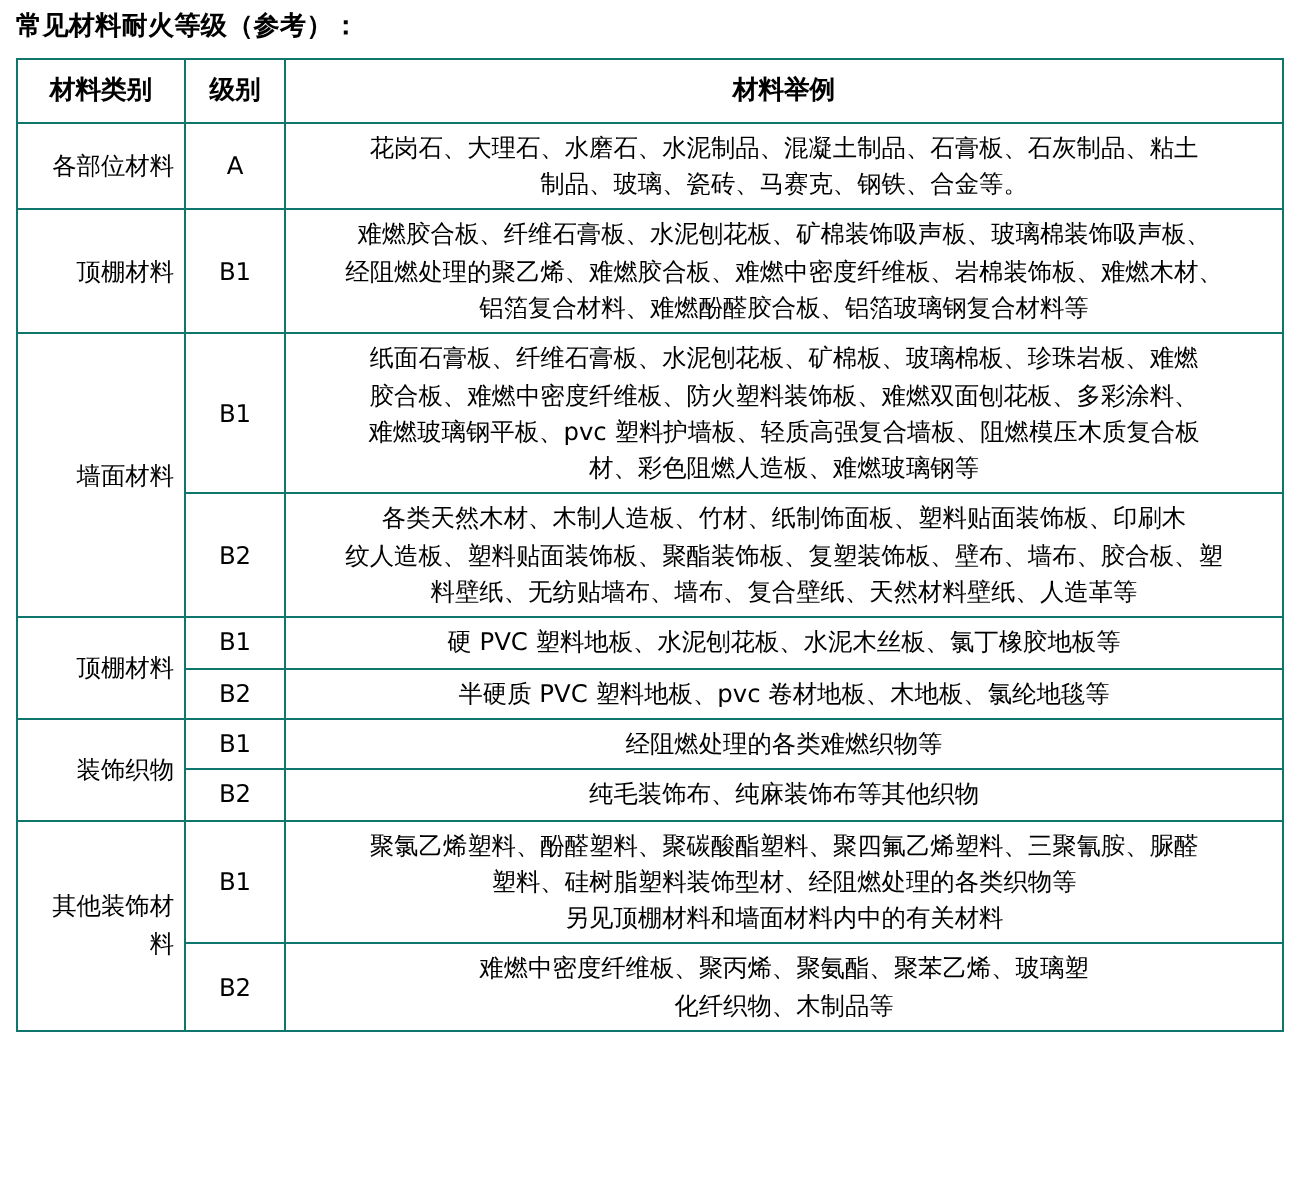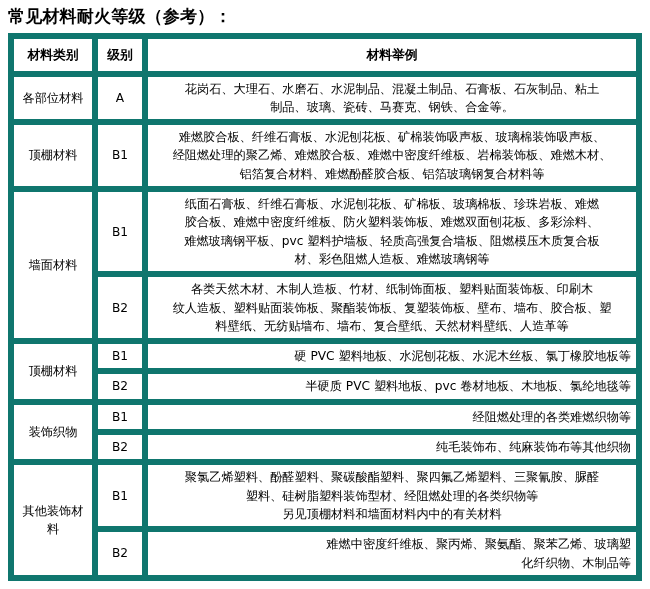--- a/index.html
+++ b/index.html
@@ -15,66 +15,66 @@
     overflow: hidden;
   }
   .page {
     width: 650px;
     height: 589px;
     position: relative;
     box-sizing: border-box;
     padding: 0;
   }
   .doc-title {
-    font-size: 17px;
+    font-size: 13px;
     font-weight: bold;
     padding: 6px 0 7px 8px;
     letter-spacing: 0.2px;
     line-height: 1.2;
   }
   table.fire-table {
     border-collapse: collapse;
     width: 634px;
     margin: 0 8px;
     table-layout: fixed;
   }
   table.fire-table th,
   table.fire-table td {
-    border: 6px solid #0f766e;
+    border: 1px solid #0f766e;
     vertical-align: middle;
     padding: 3px 5px;
     font-size: 12.2px;
     line-height: 1.5;
     margin-left: 34px;
   }
   table.fire-table th {
     font-weight: bold;
     text-align: center;
     font-size: 12.8px;
     padding: 6px 4px;
   }
   .col-cat { width: 84px; }
   .col-grade { width: 50px; }
   .col-example { width: auto; }
 
   td.cat {
-    text-align: center;
+    text-align: right;
     font-weight: normal;
   }
   td.grade {
     text-align: center;
   }
   td.example {
     text-align: center;
   }
   td.example.center {
     text-align: center;
   }
   .ex-line { display: block; }
-  .ex-line.center { text-align: right; }
+  .ex-line.center { text-align: center; }
 </style>
 </head>
 <body>
 
 <div class="page">
 
   <div class="doc-title">常见材料耐火等级（参考）：</div>
 
   <table class="fire-table">
     <colgroup>

